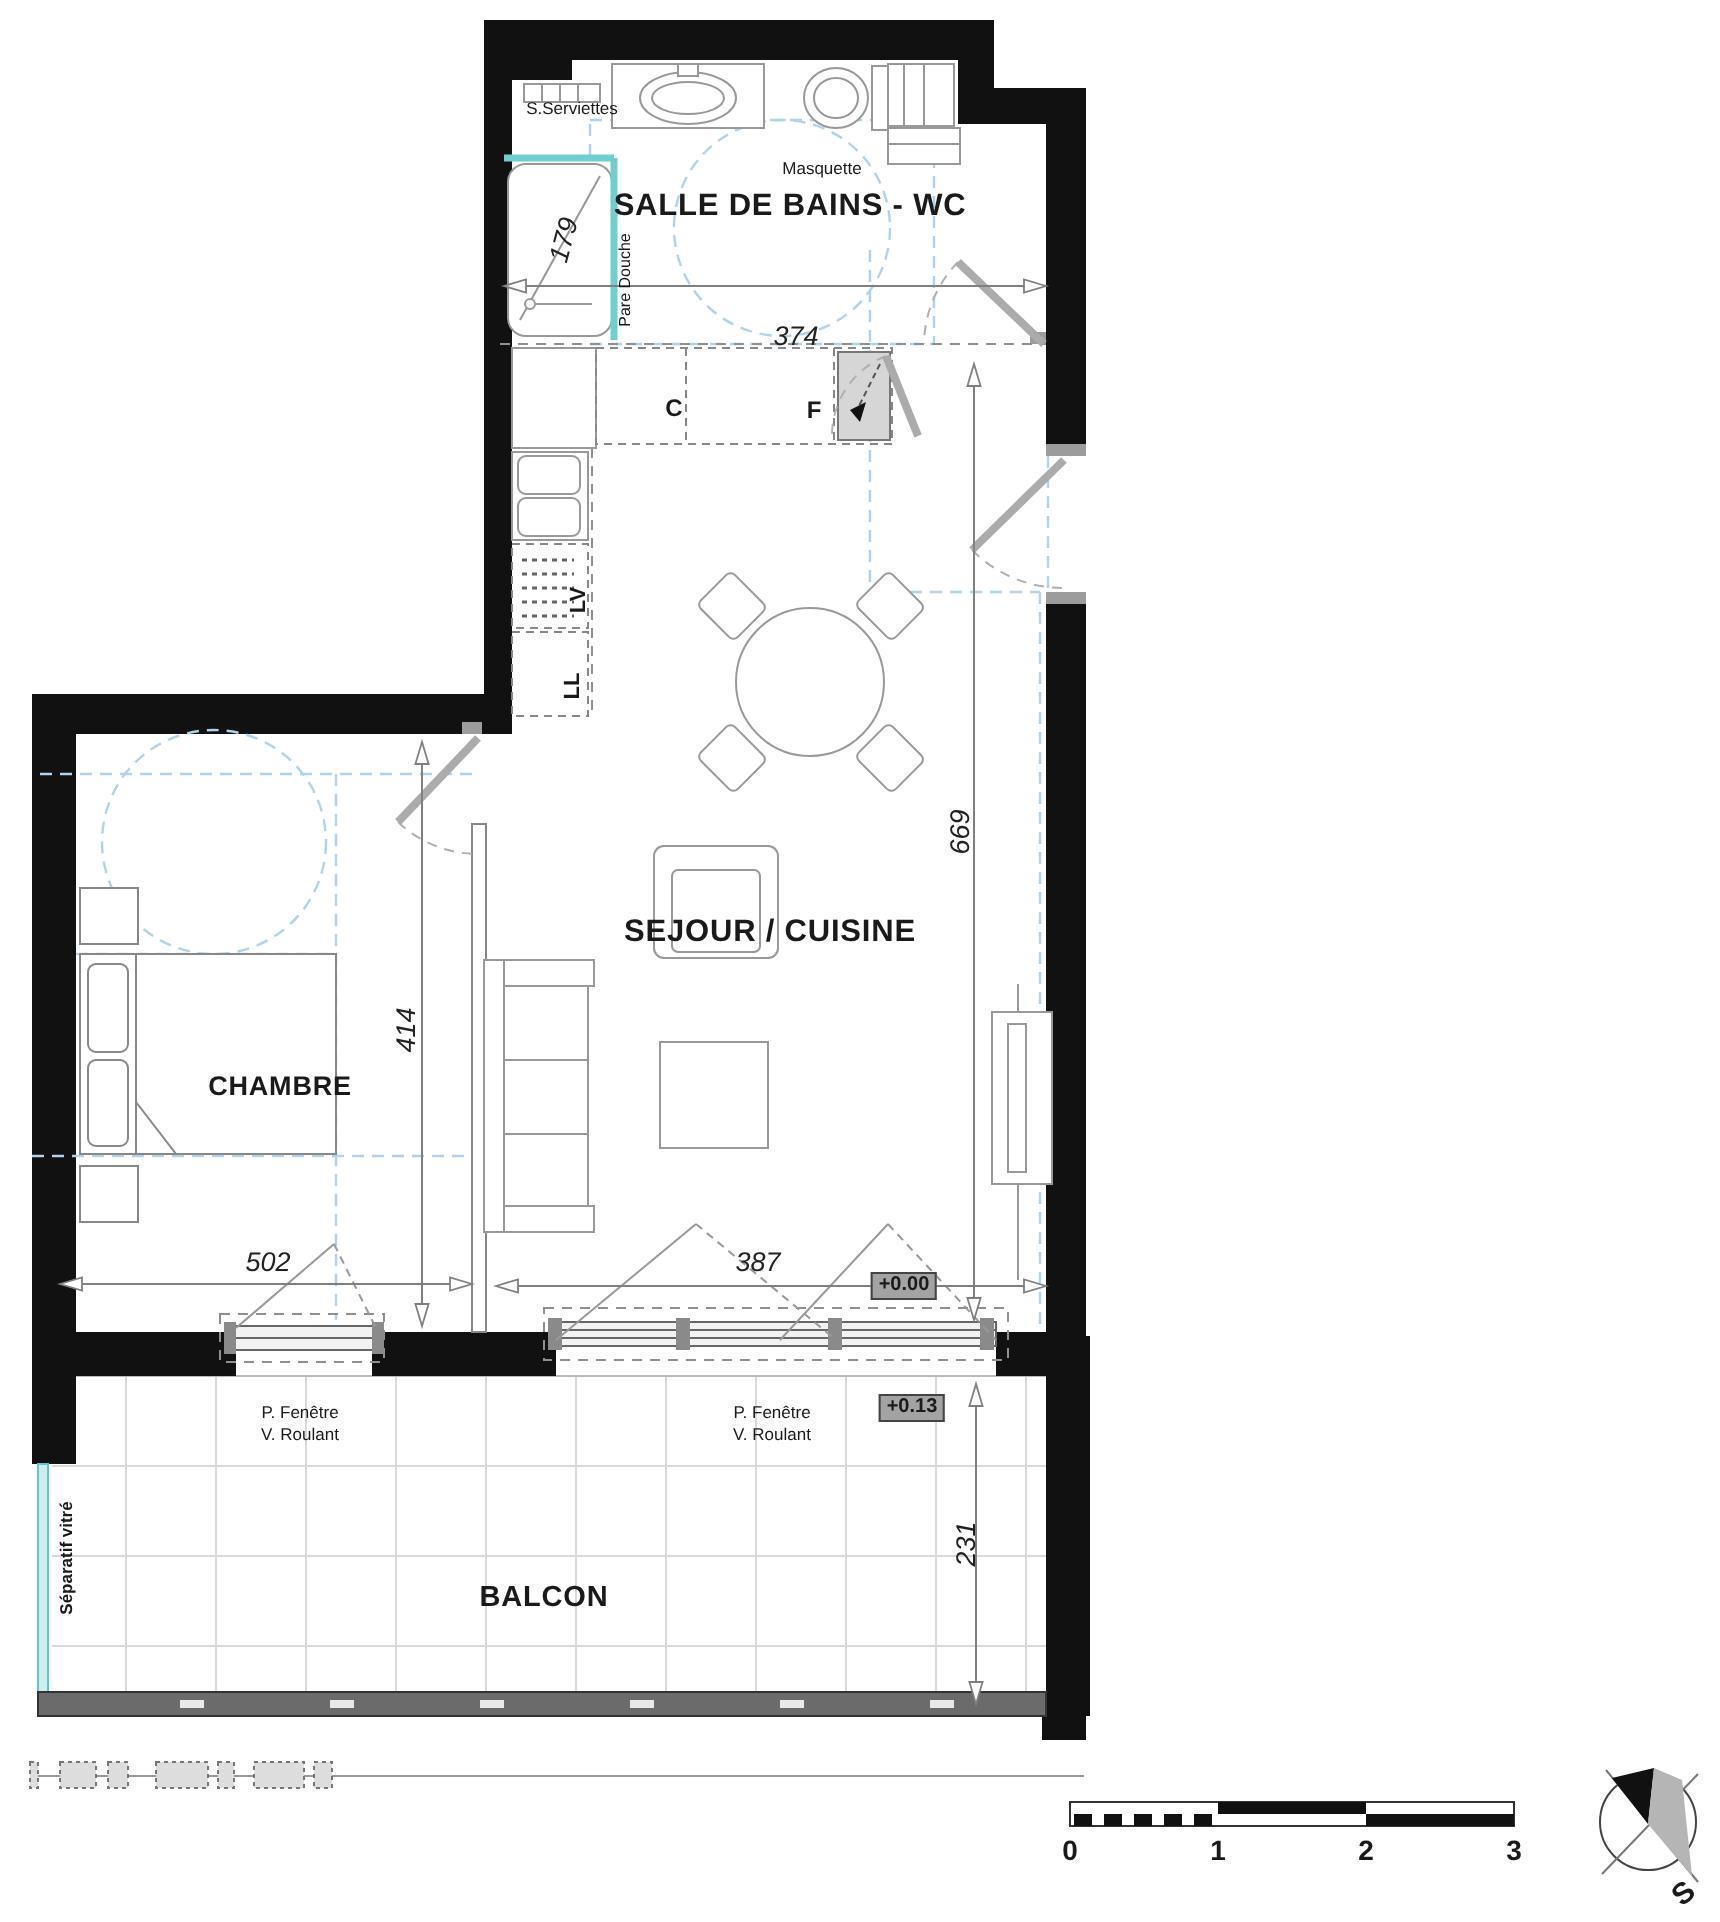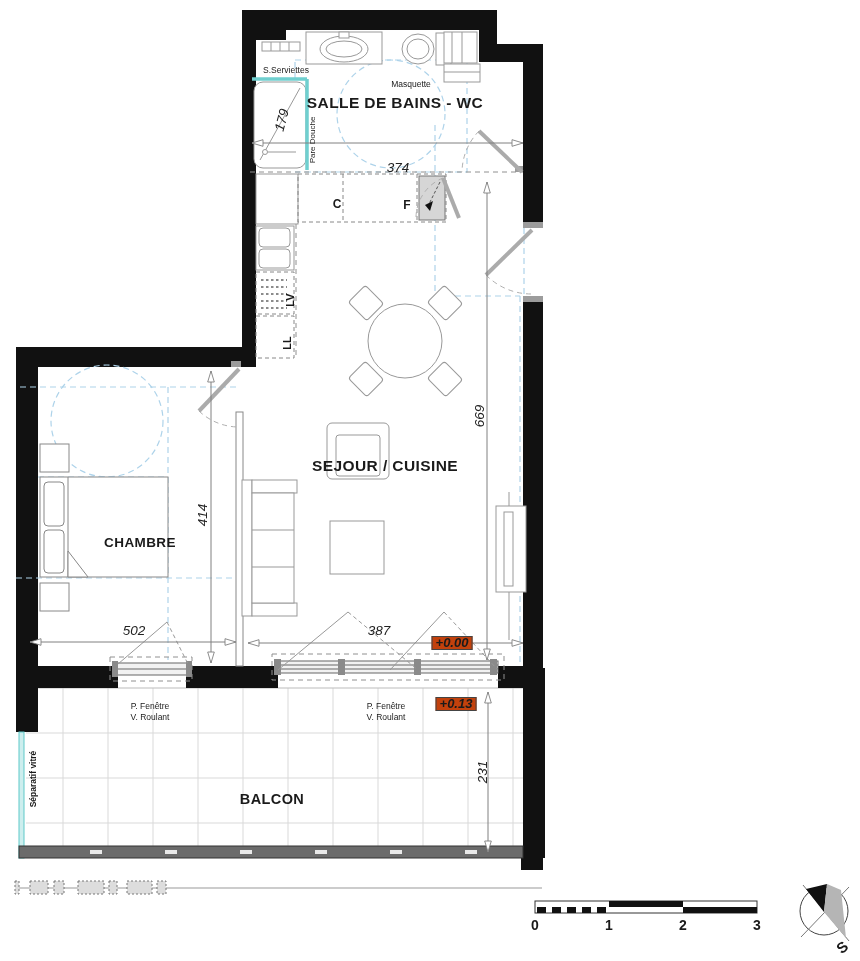--- a/index.html
+++ b/index.html
@@ -7,22 +7,22 @@
         font-family:"Liberation Sans", sans-serif;color:#1a1a1a;}
   .plan svg{position:absolute;left:0;top:0;}
   .lbl{position:absolute;transform:translate(-50%,-50%);white-space:nowrap;line-height:1;}
   .room{font-weight:bold;font-size:15.5px;letter-spacing:.4px;}
   .room-sm{font-weight:bold;font-size:13.5px;letter-spacing:.4px;}
   .small{font-size:8.5px;}
   .tiny{font-size:8px;}
   .fixture{font-weight:bold;font-size:12px;}
   .fixture-rot{font-weight:bold;font-size:11px;}
   .dim{font-style:italic;font-size:13.5px;color:#222;}
-  .lvl{position:absolute;transform:translate(-50%,-50%);font-weight:bold;font-size:13px;
-       border:1px solid #444;background:#c2410c;padding:1px 3px;line-height:10px;font-style:italic;}
+  .lvl{position:absolute;transform:translate(-50%,-50%);font-weight:bold;font-size:10px;
+       border:1px solid #444;background:#a3a3a3;padding:1px 3px;line-height:10px;}
   .tick{font-weight:bold;font-size:14px;}
   .compass-s{font-weight:bold;font-size:15px;}
 </style>
 </head>
 <body>
 
 <div class="plan">
 
 <svg width="860" height="961" viewBox="0 0 860 961">
 
@@ -261,21 +261,21 @@
   <g>
     <circle cx="824" cy="911" r="24" fill="none" stroke="#444"></circle>
     <line x1="803" y1="885" x2="849" y2="941" stroke="#777"></line>
     <line x1="849" y1="887" x2="801" y2="937" stroke="#777"></line>
     <polygon points="806,889 827,884 824,912" fill="#111"></polygon>
     <polygon points="827,884 841,890 846,938 824,912" fill="#b5b5b5"></polygon>
   </g>
 </svg>
 
   <div class="lbl small" style="left:411px;top:36px;margin-top:48px;">Masquette</div>
-  <div class="lbl small" style="left:286px;top:70px;">S.Serviettes</div>
+  <div class="lbl small" style="left:286px;top:54px;">S.Serviettes</div>
   <div class="lbl tiny" style="left:313px;top:140px;transform:translate(-50%,-50%) rotate(-90deg);">Pare Douche</div>
   <div class="lbl dim" style="left:282px;top:120px;transform:translate(-50%,-50%) rotate(-75deg);">179</div>
   <div class="lbl room" style="left:395px;top:103px;">SALLE DE BAINS - WC</div>
   <div class="lbl dim" style="left:398px;top:132px;margin-top:36px;">374</div>
   <div class="lbl fixture" style="left:337px;top:204px;">C</div>
   <div class="lbl fixture" style="left:407px;top:205px;">F</div>
   <div class="lbl fixture-rot" style="left:290px;top:300px;transform:translate(-50%,-50%) rotate(-90deg);">LV</div>
   <div class="lbl fixture-rot" style="left:287px;top:343px;transform:translate(-50%,-50%) rotate(-90deg);">LL</div>
   <div class="lbl room" style="left:385px;top:466px;">SEJOUR / CUISINE</div>
   <div class="lbl dim" style="left:480px;top:416px;transform:translate(-50%,-50%) rotate(-90deg);">669</div>

